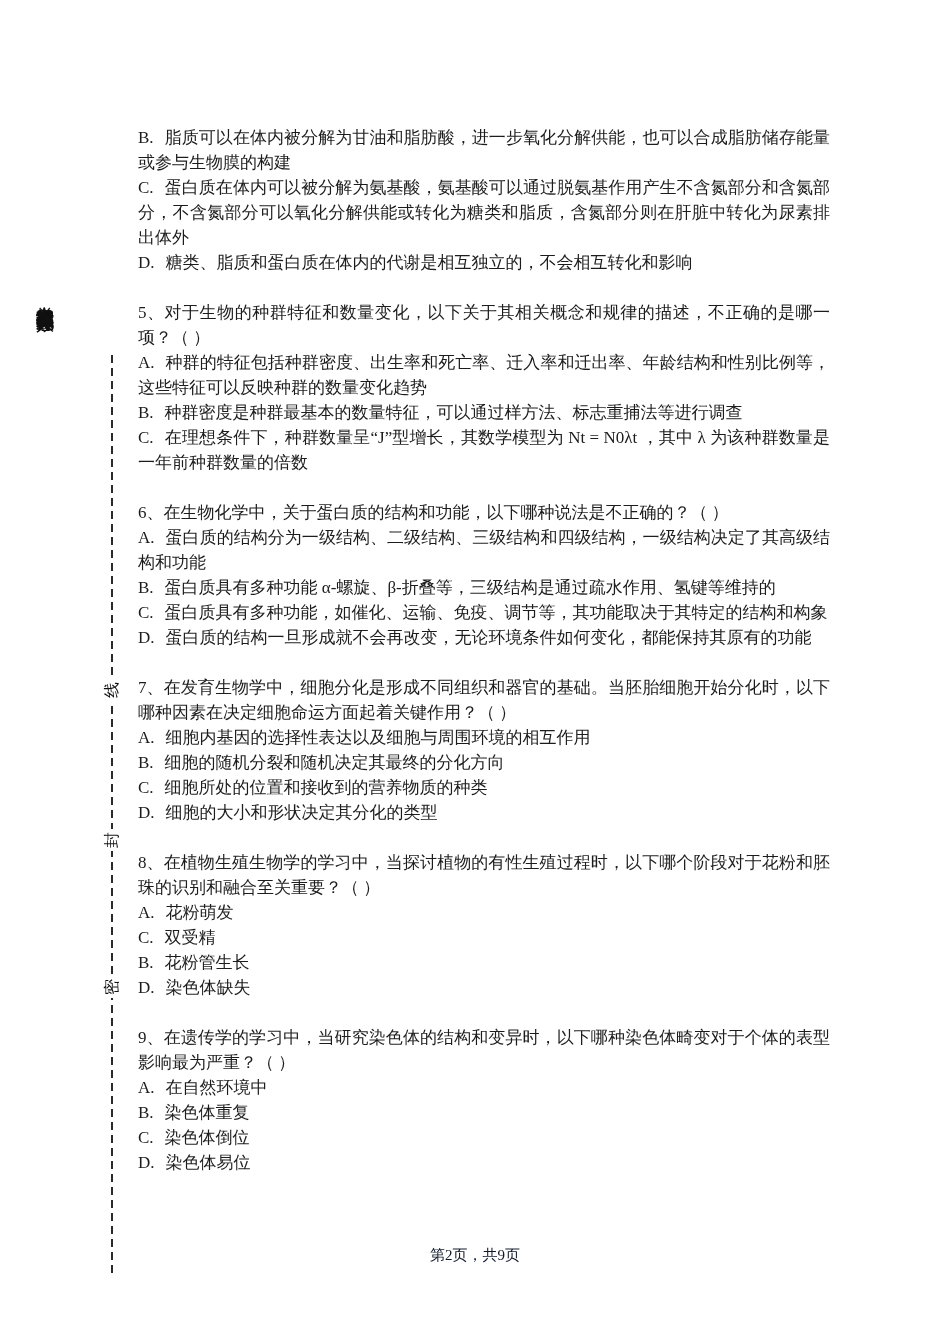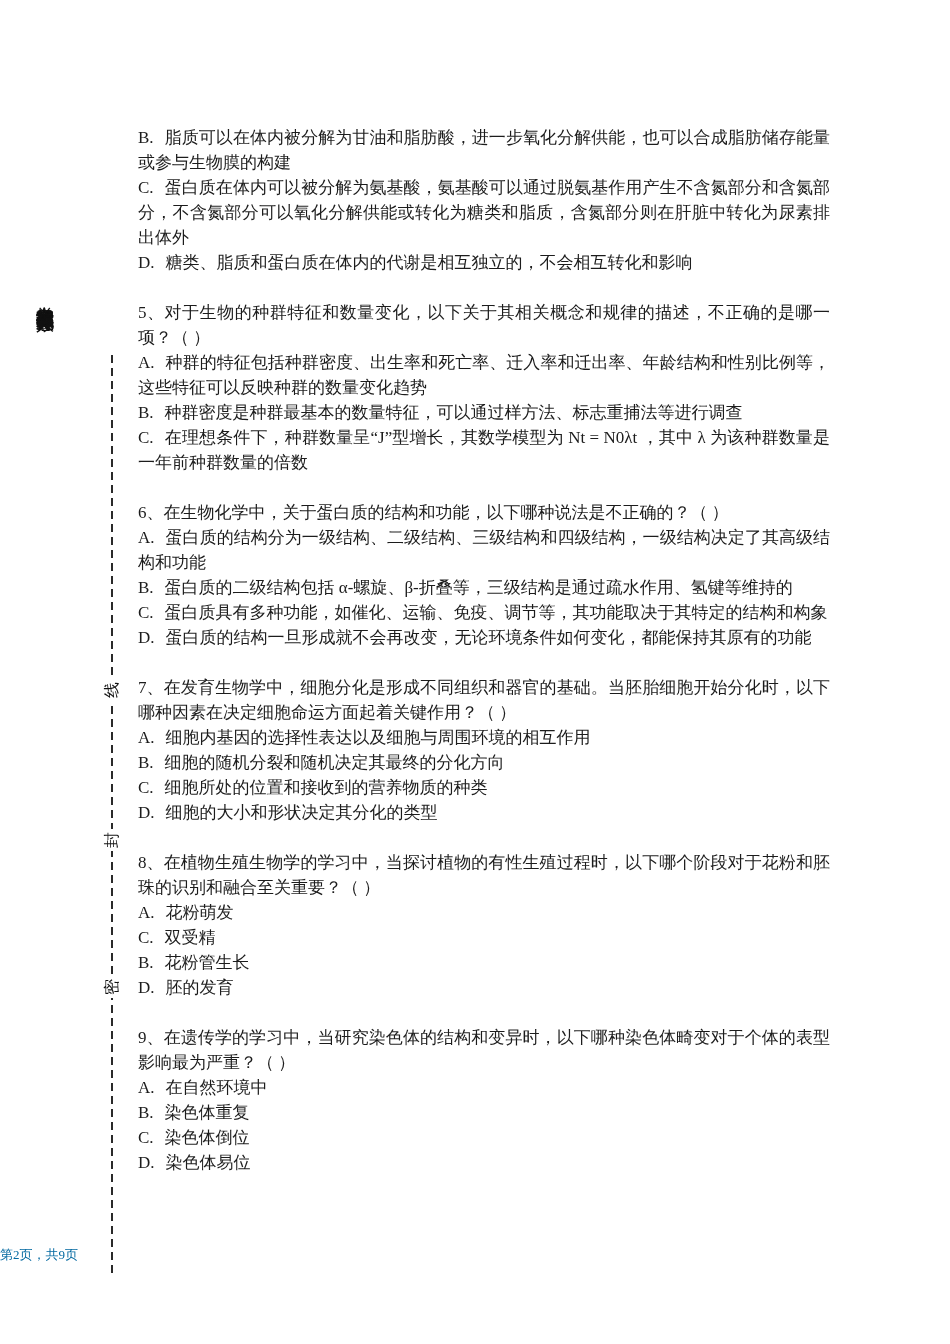--- a/index.html
+++ b/index.html
@@ -66,23 +66,23 @@
   }
   .seal-char.c1 { top: 677px; }
   .seal-char.c2 { top: 827px; }
   .seal-char.c3 { top: 974px; }
   
   .footer {
     position: absolute;
     left: 0;
     top: 1246px;
     width: 100%;
-    text-align: left;
-    font-size: 13px;
-    color: #0369a1;
+    text-align: center;
+    font-size: 15px;
+    color: #0f172a;
   }
 </style>
 </head>
 <body>
 
 <div class="page">
 
   <div class="side-notice">自觉遵守考场纪律如考试作弊此答卷无效</div>
   <div class="seal-line"></div>
   <div class="seal-char c1">线</div>
@@ -119,21 +119,21 @@
     </div>
 
     <div class="question">
       <div class="stem">
         <span class="q-num">6、</span><span>在生物化学中，关于蛋白质的结构和功能，以下哪种说法是不正确的？（ ）</span>
       </div>
       <div class="opt">
         <span class="opt-label">A.</span><span>蛋白质的结构分为一级结构、二级结构、三级结构和四级结构，一级结构决定了其高级结构和功能</span>
       </div>
       <div class="opt">
-        <span class="opt-label">B.</span><span>蛋白质的二级结构包括 α-螺旋、β-折叠等，三级结构是通过疏水作用、氢键等维持的</span>
+        <span class="opt-label">B.</span><span>蛋白质具有多种功能 α-螺旋、β-折叠等，三级结构是通过疏水作用、氢键等维持的</span>
       </div>
       <div class="opt">
         <span class="opt-label">C.</span><span>蛋白质具有多种功能，如催化、运输、免疫、调节等，其功能取决于其特定的结构和构象</span>
       </div>
       <div class="opt">
         <span class="opt-label">D.</span><span>蛋白质的结构一旦形成就不会再改变，无论环境条件如何变化，都能保持其原有的功能</span>
       </div>
     </div>
 
     <div class="question">
@@ -161,21 +161,21 @@
       <div class="opt">
         <span class="opt-label">A.</span><span>花粉萌发</span>
       </div>
       <div class="opt">
         <span class="opt-label">C.</span><span>双受精</span>
       </div>
       <div class="opt">
         <span class="opt-label">B.</span><span>花粉管生长</span>
       </div>
       <div class="opt">
-        <span class="opt-label">D.</span><span>胚的发育</span>
+        <span class="opt-label">D.</span><span>染色体缺失</span>
       </div>
     </div>
 
     <div class="question">
       <div class="stem">
         <span class="q-num">9、</span><span>在遗传学的学习中，当研究染色体的结构和变异时，以下哪种染色体畸变对于个体的表型影响最为严重？（ ）</span>
       </div>
       <div class="opt">
         <span class="opt-label">A.</span><span>在自然环境中</span>
       </div>

